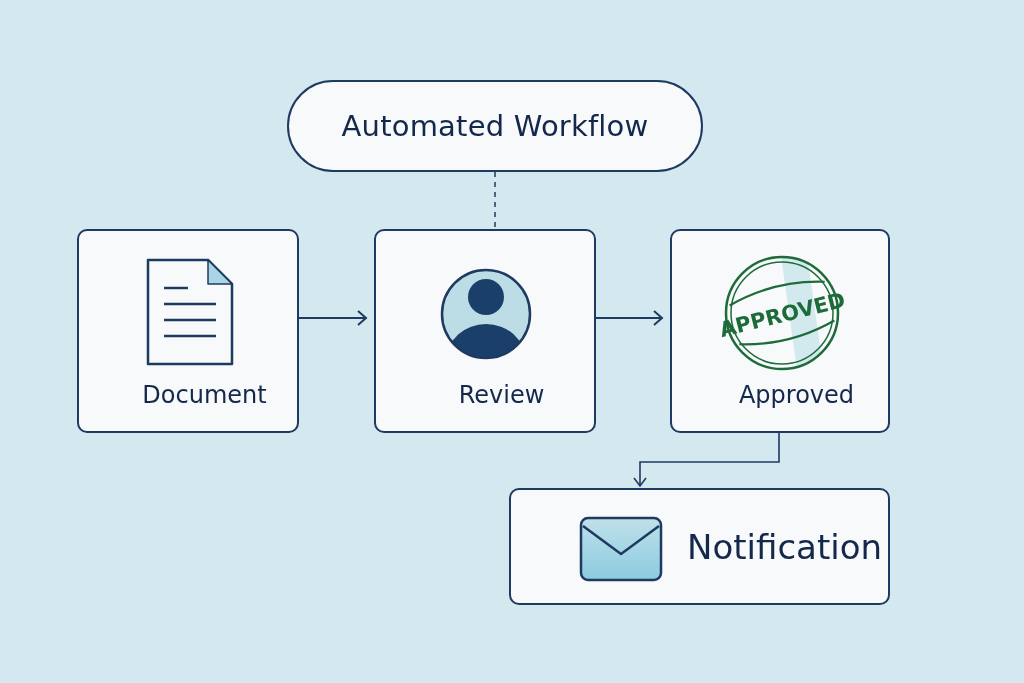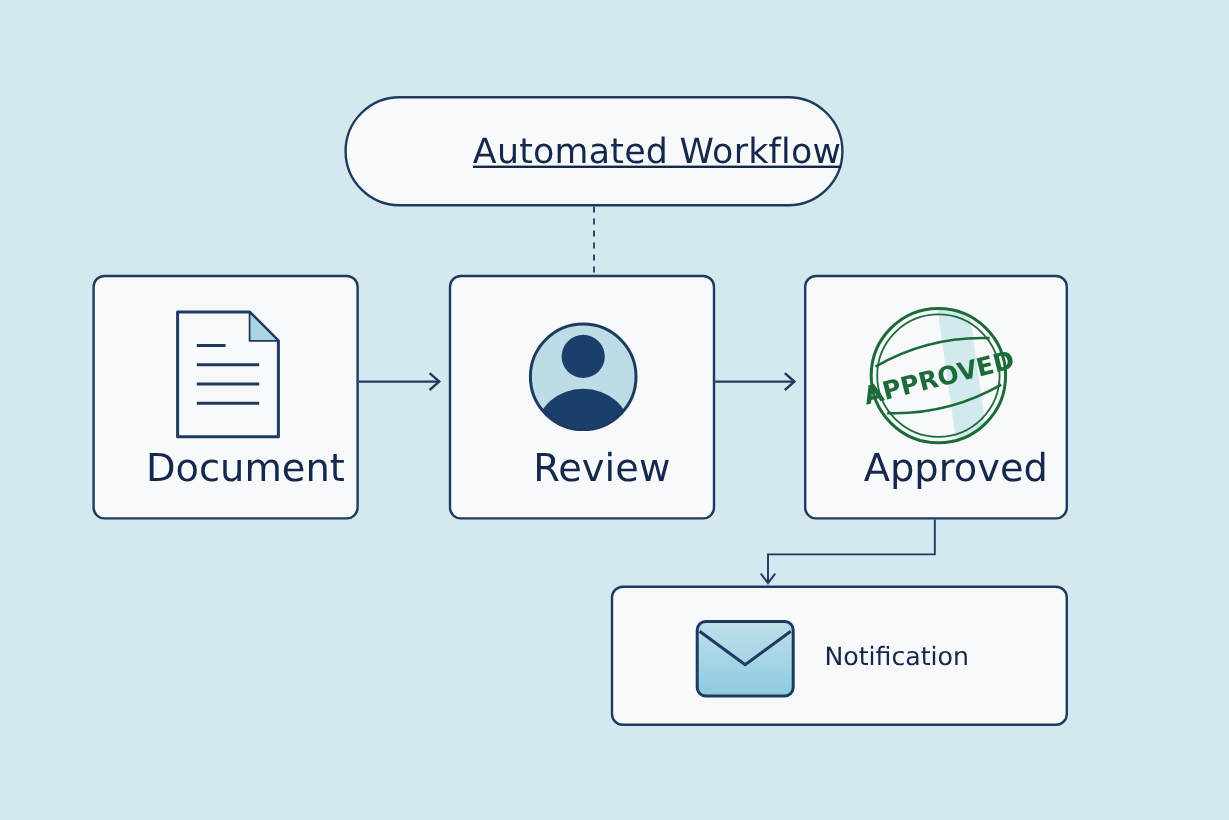--- a/index.html
+++ b/index.html
@@ -14,34 +14,34 @@
     .node {
       position: absolute;
       background: #f7f9fa;
       border: 2px solid #1f3a60;
       border-radius: 10px;
       box-sizing: border-box;
     }
     .title-pill {
       left: 287px; top: 80px; width: 416px; height: 92px;
       border-radius: 46px;
-      display: flex; align-items: center; justify-content: flex-end; text-decoration: underline;
+      display: flex; align-items: center; justify-content: center;
     }
     .title-pill span { font-size: 29px; color: #14284b; letter-spacing: 0.2px; }
     .card-label {
       position: absolute; left: 17px; right: 0; bottom: 22px;
-      text-align: center; font-size: 32px; color: #14284b; margin-left: 16px;
+      text-align: center; font-size: 24px; color: #14284b; margin-left: 16px;
     }
     #doc-card { left: 77px; top: 229px; width: 222px; height: 204px; }
     #review-card { left: 374px; top: 229px; width: 222px; height: 204px; padding-left: 43px; }
     #approved-card { left: 670px; top: 229px; width: 220px; height: 204px; }
     #notif-card { left: 509px; top: 488px; width: 381px; height: 117px; }
     #notif-card .notif-label {
       position: absolute; left: 176px; top: 0; bottom: 0;
-      display: flex; align-items: center; font-size: 21px; color: #14284b;
+      display: flex; align-items: center; font-size: 34px; color: #14284b;
     }
     svg.connectors { position: absolute; left: 0; top: 0; width: 1024px; height: 683px; pointer-events: none; }
   </style>
 </head>
 <body>
 
 <svg class="connectors" viewBox="0 0 1024 683">
   <line x1="495" y1="172" x2="495" y2="229" stroke="#1f3a60" stroke-width="1.5" stroke-dasharray="5,5"></line>
   <g>
     <line x1="299" y1="318" x2="366" y2="318" stroke="#1f3a60" stroke-width="2"></line>

